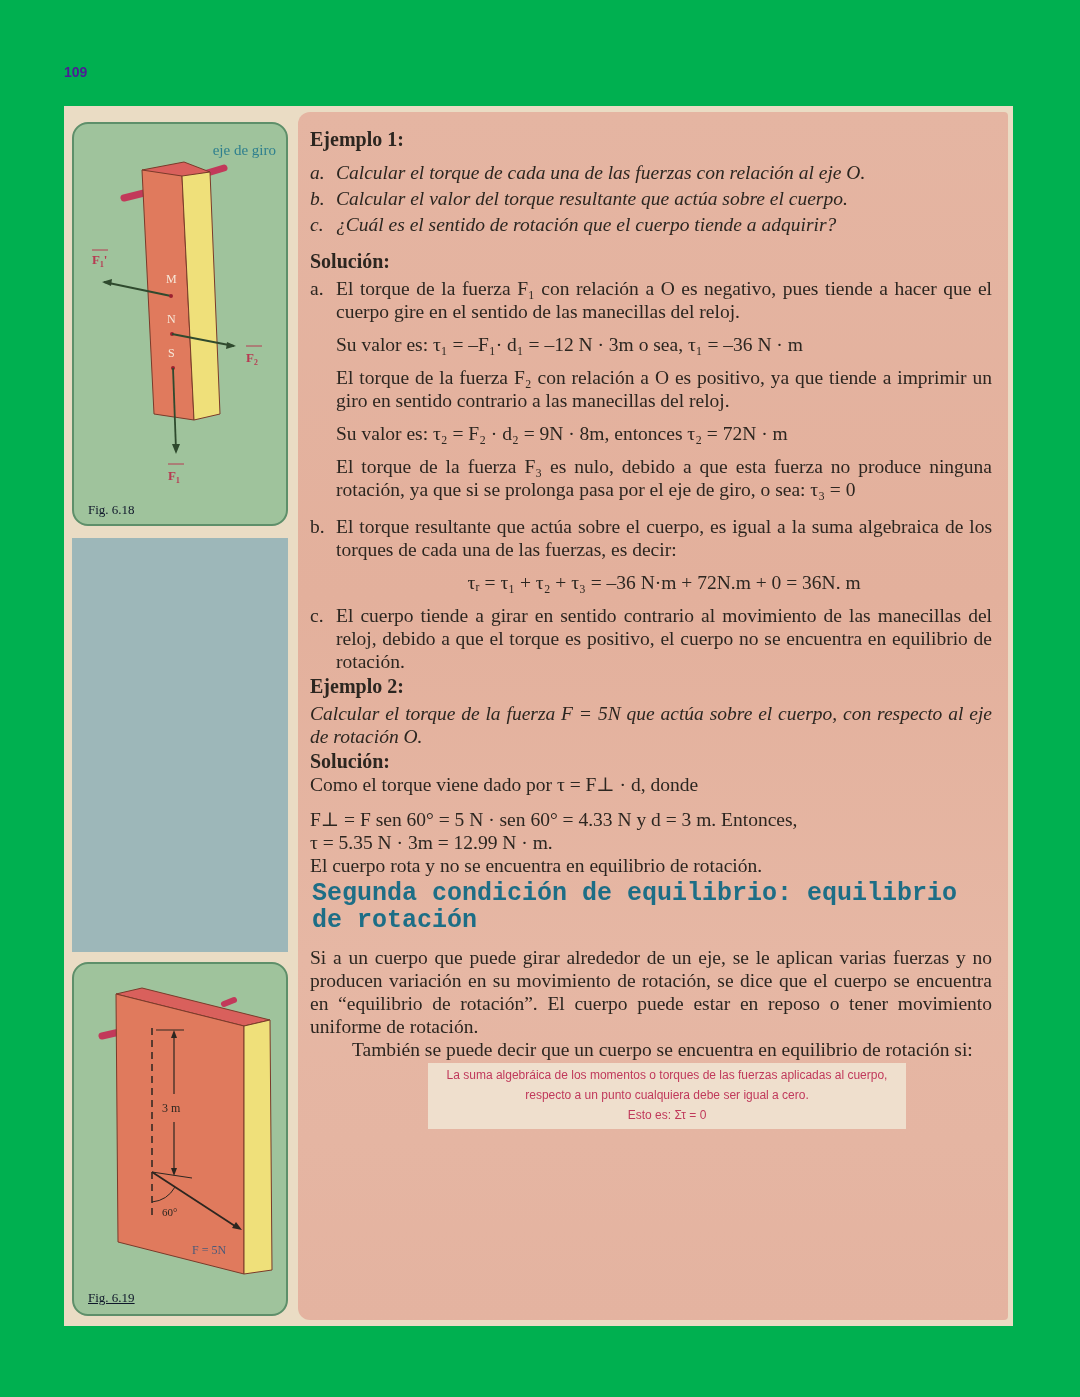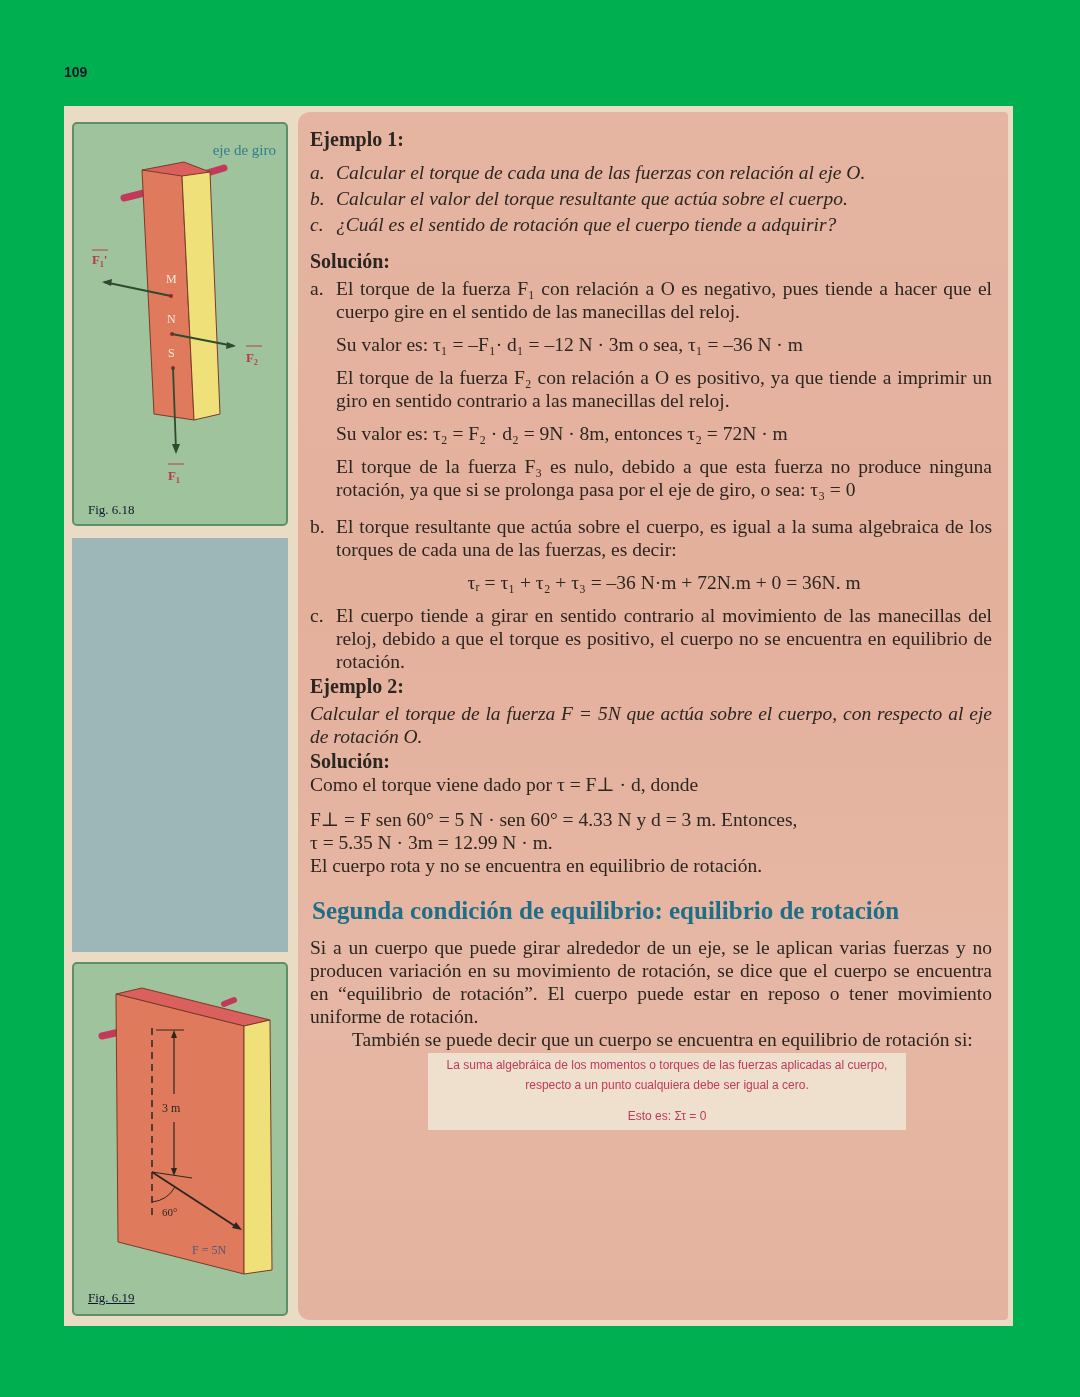--- a/index.html
+++ b/index.html
@@ -6,36 +6,36 @@
   html, body { width: 1080px; height: 1397px; }
   body {
     background: #00b050;
     position: relative;
     overflow: hidden;
     font-family: "Liberation Serif", "DejaVu Serif", serif;
   }
   .page-number {
     position: absolute; left: 64px; top: 64px;
     font-family: "Liberation Sans", "DejaVu Sans", sans-serif;
-    font-weight: bold; font-size: 14px; color: #0f172a;
+    font-weight: bold; font-size: 14px; color: #4c1d95;
   }
   .page {
     position: absolute; left: 64px; top: 106px; width: 949px; height: 1220px;
     background: #eadcc4;
   }
   .text-panel {
     position: absolute; left: 234px; top: 6px; width: 710px; height: 1208px;
     background: linear-gradient(180deg, #e5b5a2 0%, #e3b09c 40%, #e6b7a4 70%, #e4b3a0 100%);
     border-radius: 12px 4px 4px 12px;
   }
   .fig-box {
     position: absolute; left: 8px; width: 216px;
     background: #9fc39c;
     border: 2px solid #5e8f6a;
-    border-radius: 5px;
+    border-radius: 16px;
   }
   .fig-a { top: 16px; height: 404px; }
   .fig-b { top: 856px; height: 354px; padding-left: 12px; }
   .blue-panel {
     position: absolute; left: 8px; top: 432px; width: 216px; height: 414px;
     background: #9db7b9;
   }
   .fig-label {
     position: absolute; left: 14px; font-size: 13px; color: #0f172a;
     font-family: "Liberation Serif", serif;
@@ -58,21 +58,21 @@
   .list-item { display: flex; }
   .list-item .mark { width: 26px; flex: 0 0 26px; }
   .list-item .body { flex: 1; text-align: justify; }
   .indent { padding-left: 26px; }
   .formula { margin: 10px 0 10px 26px; }
   .formula-center { text-align: center; margin: 10px 0; padding-left: 26px; }
   .gap-s { margin-top: 10px; }
   .gap-m { margin-top: 14px; }
   .section-title {
     color: #1d6e86; font-weight: bold; font-size: 25px; line-height: 27px;
-    font-family: Liberation Serif, serif; margin: 20px 0 12px 2px;
+    font-family: Liberation Mono, monospace; margin: 3px 0 12px 2px;
   }
   .highlight-box {
     margin: 2px 0 0 118px; width: 478px; padding: 2px 10px 4px 10px;
     background: #efdfcd; color: #c0395b; text-align: center;
     font-family: "Liberation Sans", "DejaVu Sans", sans-serif;
     font-size: 12px; line-height: 20px;
   }
   .para-indent { text-indent: 42px; }
 </style>
 </head>
@@ -203,16 +203,16 @@
     <p style="margin-top:12px">F⊥ = F sen 60° = 5 N · sen 60° = 4.33 N y d = 3 m. Entonces,</p>
     <p>τ = 5.35 N · 3m = 12.99 N · m.</p>
     <p>El cuerpo rota y no se encuentra en equilibrio de rotación.</p>
 
     <div class="section-title">Segunda condición de equilibrio: equilibrio de rotación</div>
     <p class="justify">Si a un cuerpo que puede girar alrededor de un eje, se le aplican varias fuerzas y no producen variación en su movimiento de rotación, se dice que el cuerpo se encuentra en “equilibrio de rotación”. El cuerpo puede estar en reposo o tener movimiento uniforme de rotación.</p>
     <p class="justify para-indent">También se puede decir que un cuerpo se encuentra en equilibrio de rotación si:</p>
 
     <div class="highlight-box">
       <div>La suma algebráica de los momentos o torques de las fuerzas aplicadas al cuerpo, respecto a un punto cualquiera debe ser igual a cero.</div>
-      <div style="margin-top:11px">Esto es: Στ = 0</div>
+      <div style="margin-top:0">Esto es: Στ = 0</div>
     </div>
   </div>
 </div>
 
 </body></html>

